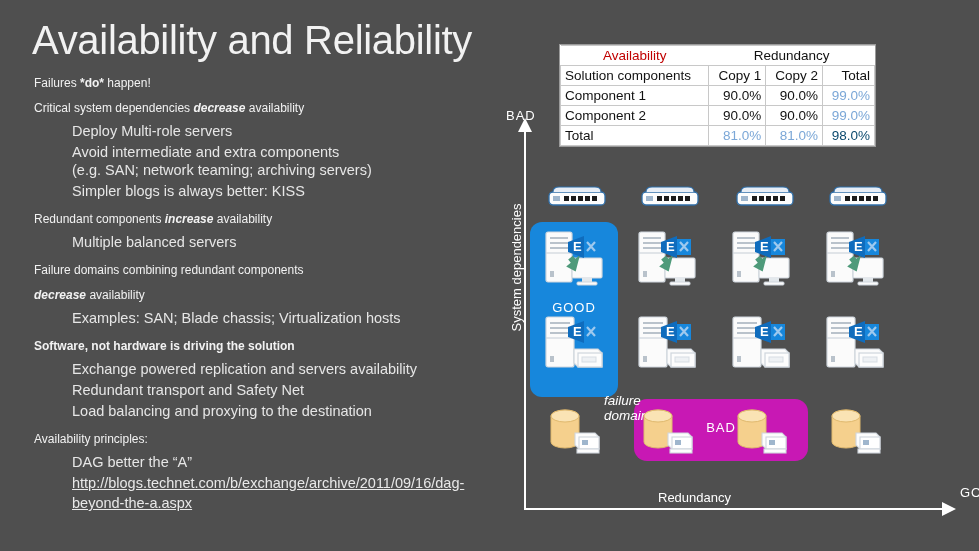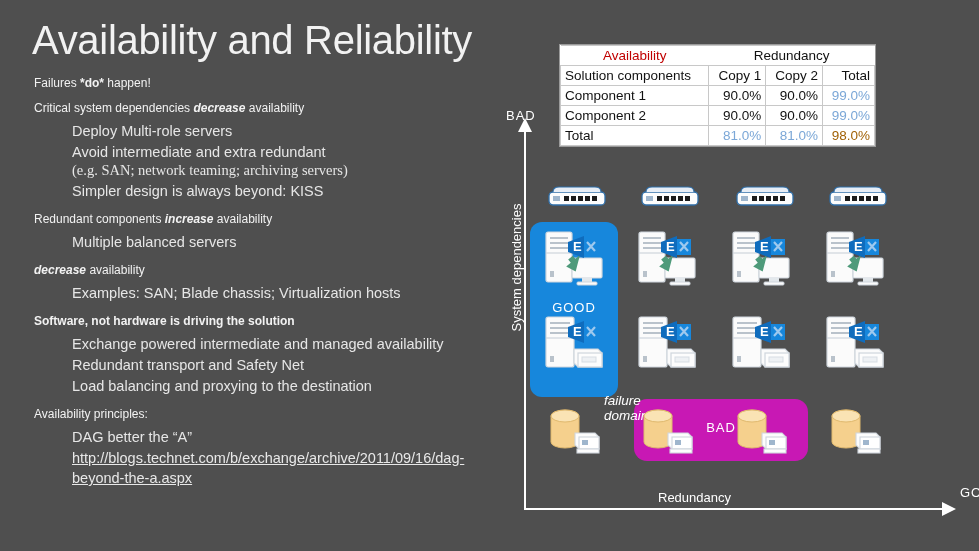--- a/index.html
+++ b/index.html
@@ -16,42 +16,42 @@
   .title{
     position:absolute;left:32px;top:16px;
     font-size:40px;line-height:48px;font-weight:400;
     color:#f2f2f2;letter-spacing:-0.3px;white-space:nowrap;
   }
   .bullets{position:absolute;left:34px;top:71px;width:480px;}
   .l1{font-size:12px;line-height:24px;color:#f2f2f2;margin:0 0 1px 0;}
   .l2{font-size:14.5px;line-height:20px;color:#e6e6e6;margin:0 0 1px 0;padding-left:38px;}
   .l1 b{font-weight:bold;}
   .l1 i{font-style:italic;font-weight:bold;}
-  .tight{margin-top:-3px;font-family:Liberation Serif, serif;}
+  .tight{margin-top:-3px;}
   .link{color:#e8e8e8;text-decoration:underline;text-align:right;}
   .gap{height:5px;}
 
   
   .tbl-wrap{
     position:absolute;left:559px;top:44px;width:317px;
     background:#ffffff;border:1px solid #9a9a9a;
     box-sizing:border-box;
   }
   table.xl{border-collapse:collapse;width:100%;font-size:13px;color:#111;}
   table.xl td{
     border:1px solid #c8c8c8;padding:1px 4px;white-space:nowrap;
     font-family:"Liberation Sans", sans-serif;line-height:17px;
   }
   .hdr-avail{color:#c00000;text-align:center;font-size:13.5px;}
   .hdr-red{color:#111;text-align:center;font-size:13.5px;}
   .nb{border-left:none !important;border-right:none !important;}
   .lbl{text-align:left;font-size:13.5px;}
   .num{text-align:right;font-size:13.5px;}
   .blue{color:#7ba7d7;}
-  .red{color:#a16207;}
+  .red{color:#0c4a6e;}
 
   
   .diagram{position:absolute;left:498px;top:110px;width:481px;height:410px;}
   .axis-y{
     position:absolute;left:26px;top:20px;width:2px;height:380px;background:#ffffff;
   }
   .axis-y-arrow{
     position:absolute;left:20px;top:8px;width:0;height:0;
     border-left:7px solid transparent;border-right:7px solid transparent;
     border-bottom:14px solid #ffffff;
@@ -106,42 +106,43 @@
   <div class="bullets">
 
     <div class="l1">
       <span>Failures </span><b>*do*</b><span> happen!</span>
     </div>
 
     <div class="l1">
       <span>Critical system dependencies </span><i>decrease</i><span> availability</span>
     </div>
     <div class="l2">Deploy Multi-role servers</div>
-    <div class="l2">Avoid intermediate and extra redundant</div>
+    <div class="l2">Avoid intermediate and extra components</div>
     <div class="l2 tight">(e.g. SAN; network teaming; archiving servers)</div>
-    <div class="l2">Simpler design is always beyond: KISS</div>
+    <div class="l2">Simpler blogs is always better: KISS</div>
 
     <div class="gap"></div>
 
     <div class="l1">
       <span>Redundant components </span><i>increase</i><span> availability</span>
     </div>
     <div class="l2">Multiple balanced servers</div>
 
     <div class="gap"></div>
 
+    <div class="l1">Failure domains combining redundant components</div>
     <div class="l1">
       <i>decrease</i><span> availability</span>
     </div>
     <div class="l2">Examples: SAN; Blade chassis; Virtualization hosts</div>
 
     <div class="gap"></div>
 
     <div class="l1"><b>Software, not hardware is driving the solution</b></div>
-    <div class="l2">Exchange powered intermediate and managed availability</div>
+    <div class="l2">Exchange powered replication and servers availability</div>
     <div class="l2">Redundant transport and Safety Net</div>
     <div class="l2">Load balancing and proxying to the destination</div>
 
     <div class="gap"></div>
 
     <div class="l1">Availability principles:</div>
     <div class="l2">DAG better the “A”</div>
     <div class="l2"><a class="link" href="#">http://blogs.technet.com/b/exchange/archive/2011/09/16/dag-beyond-the-a.aspx</a></div>
   </div>
 

